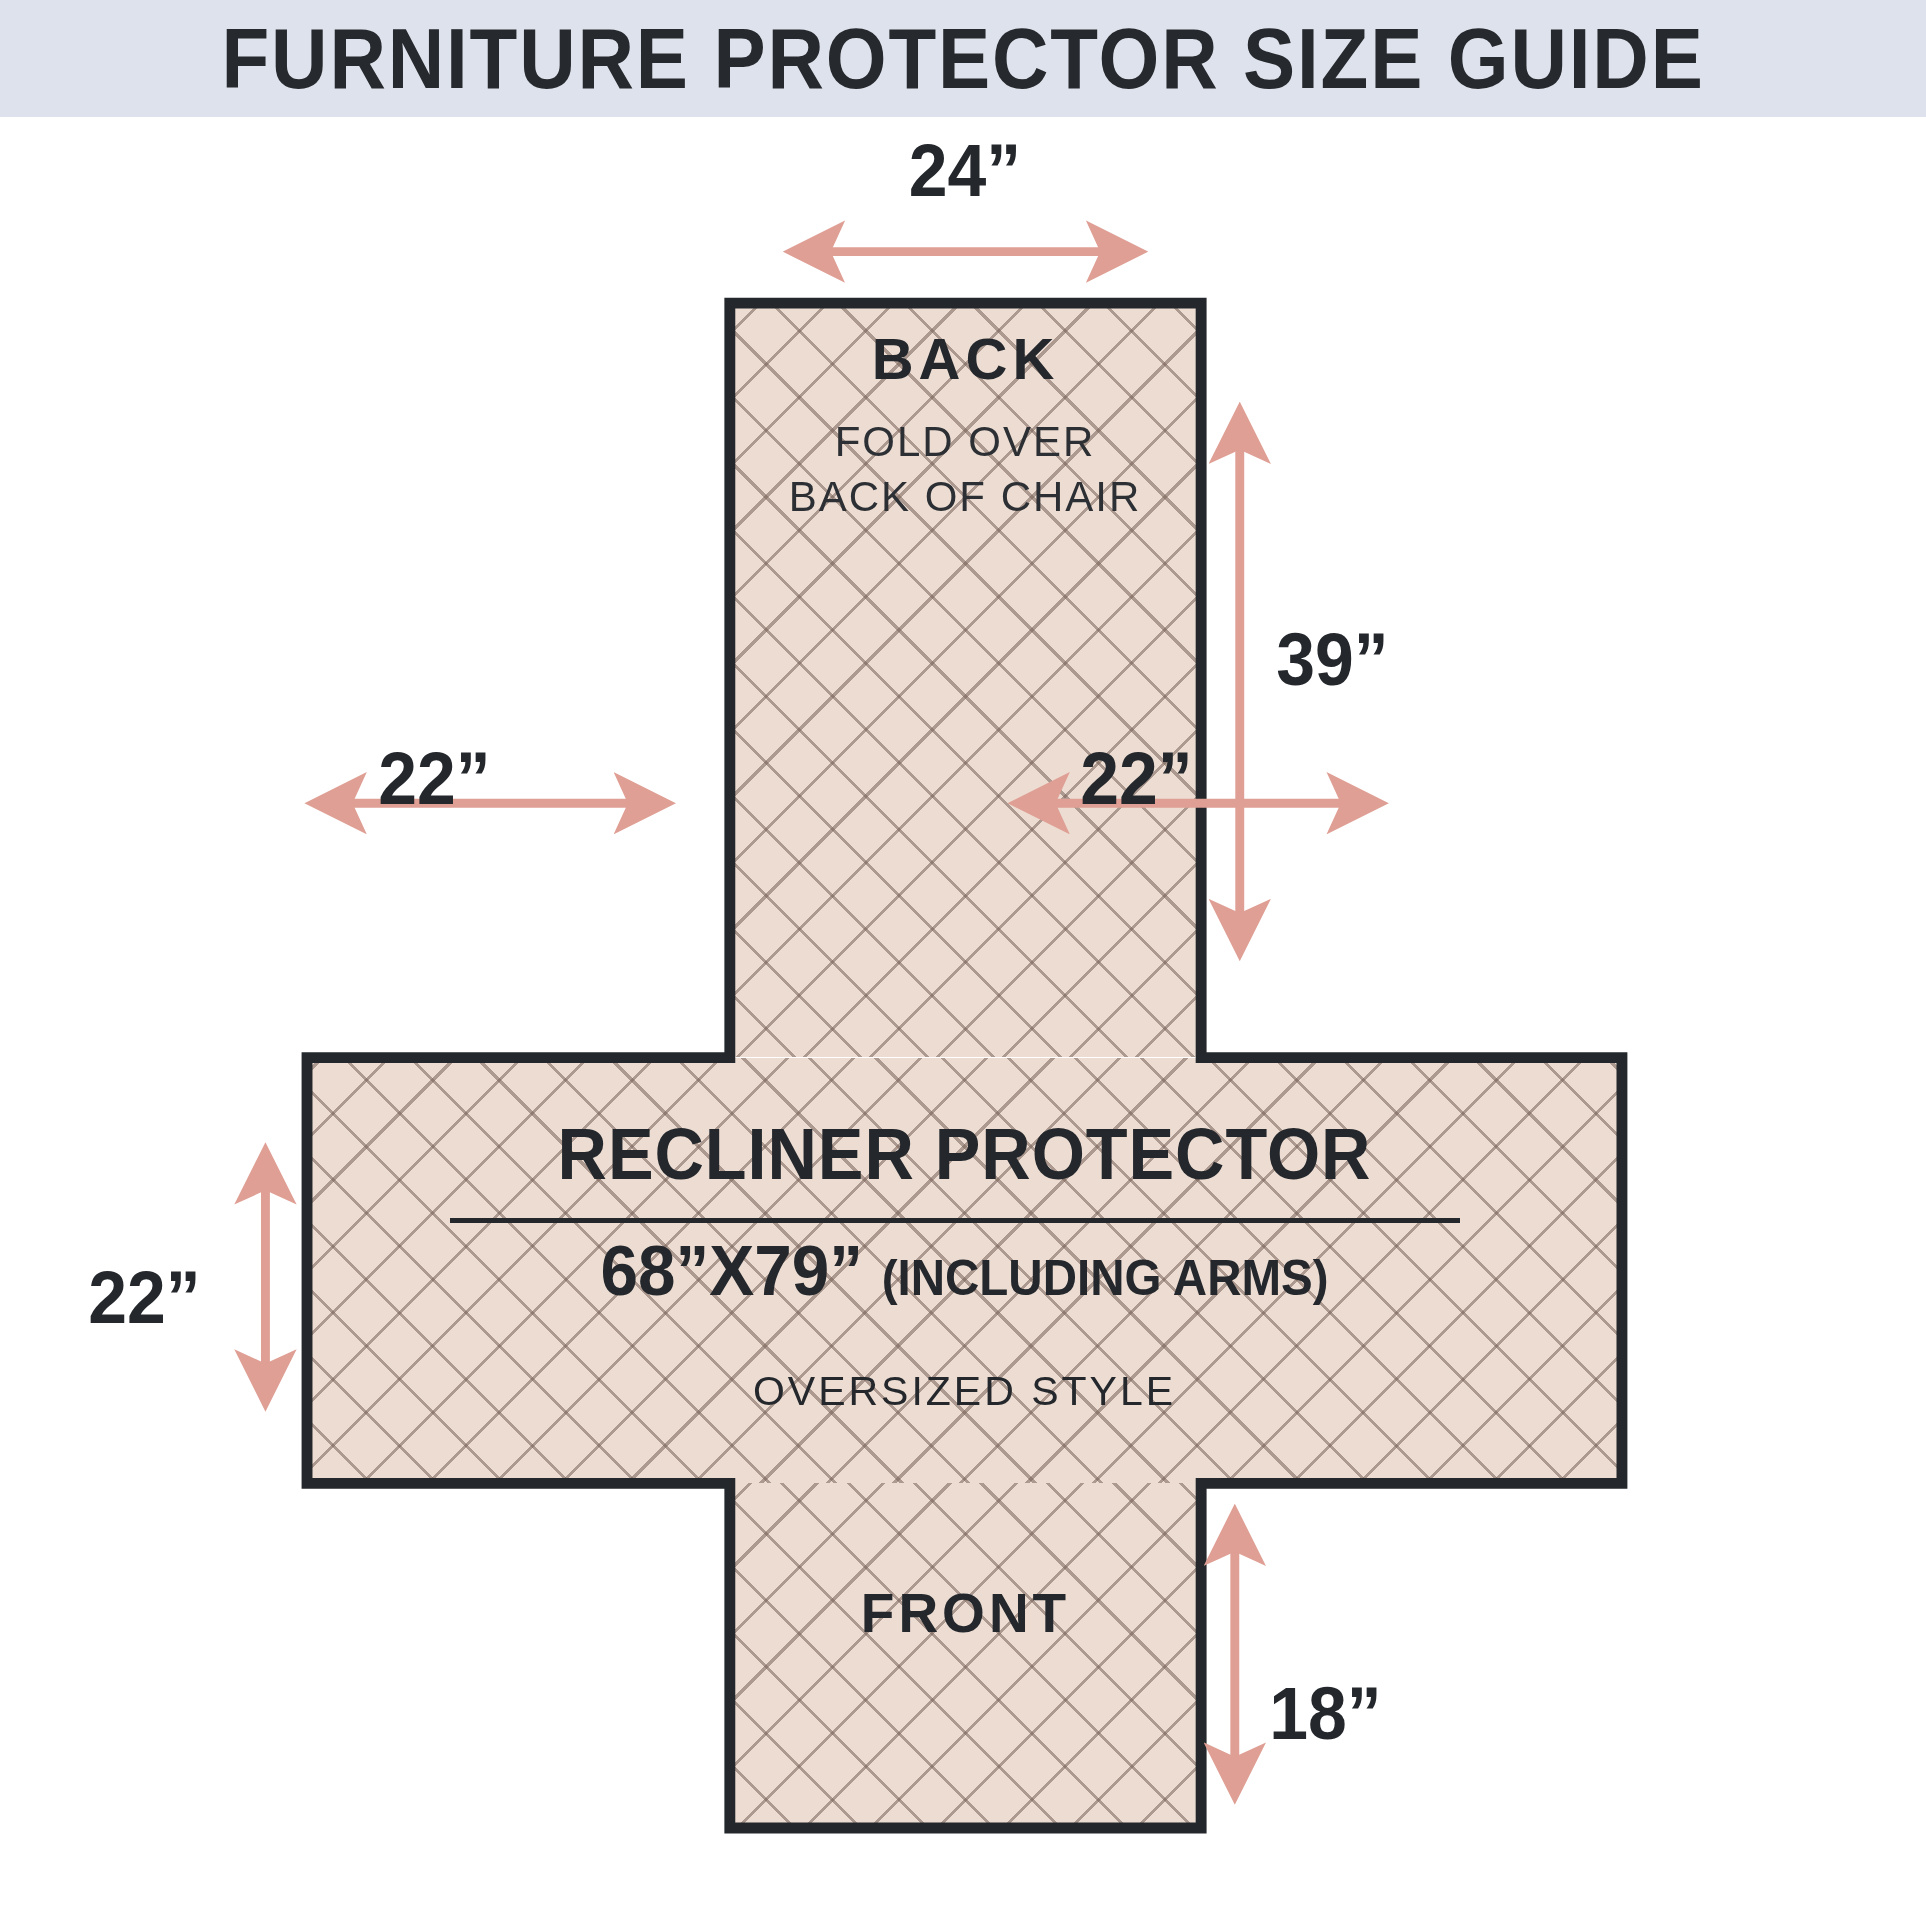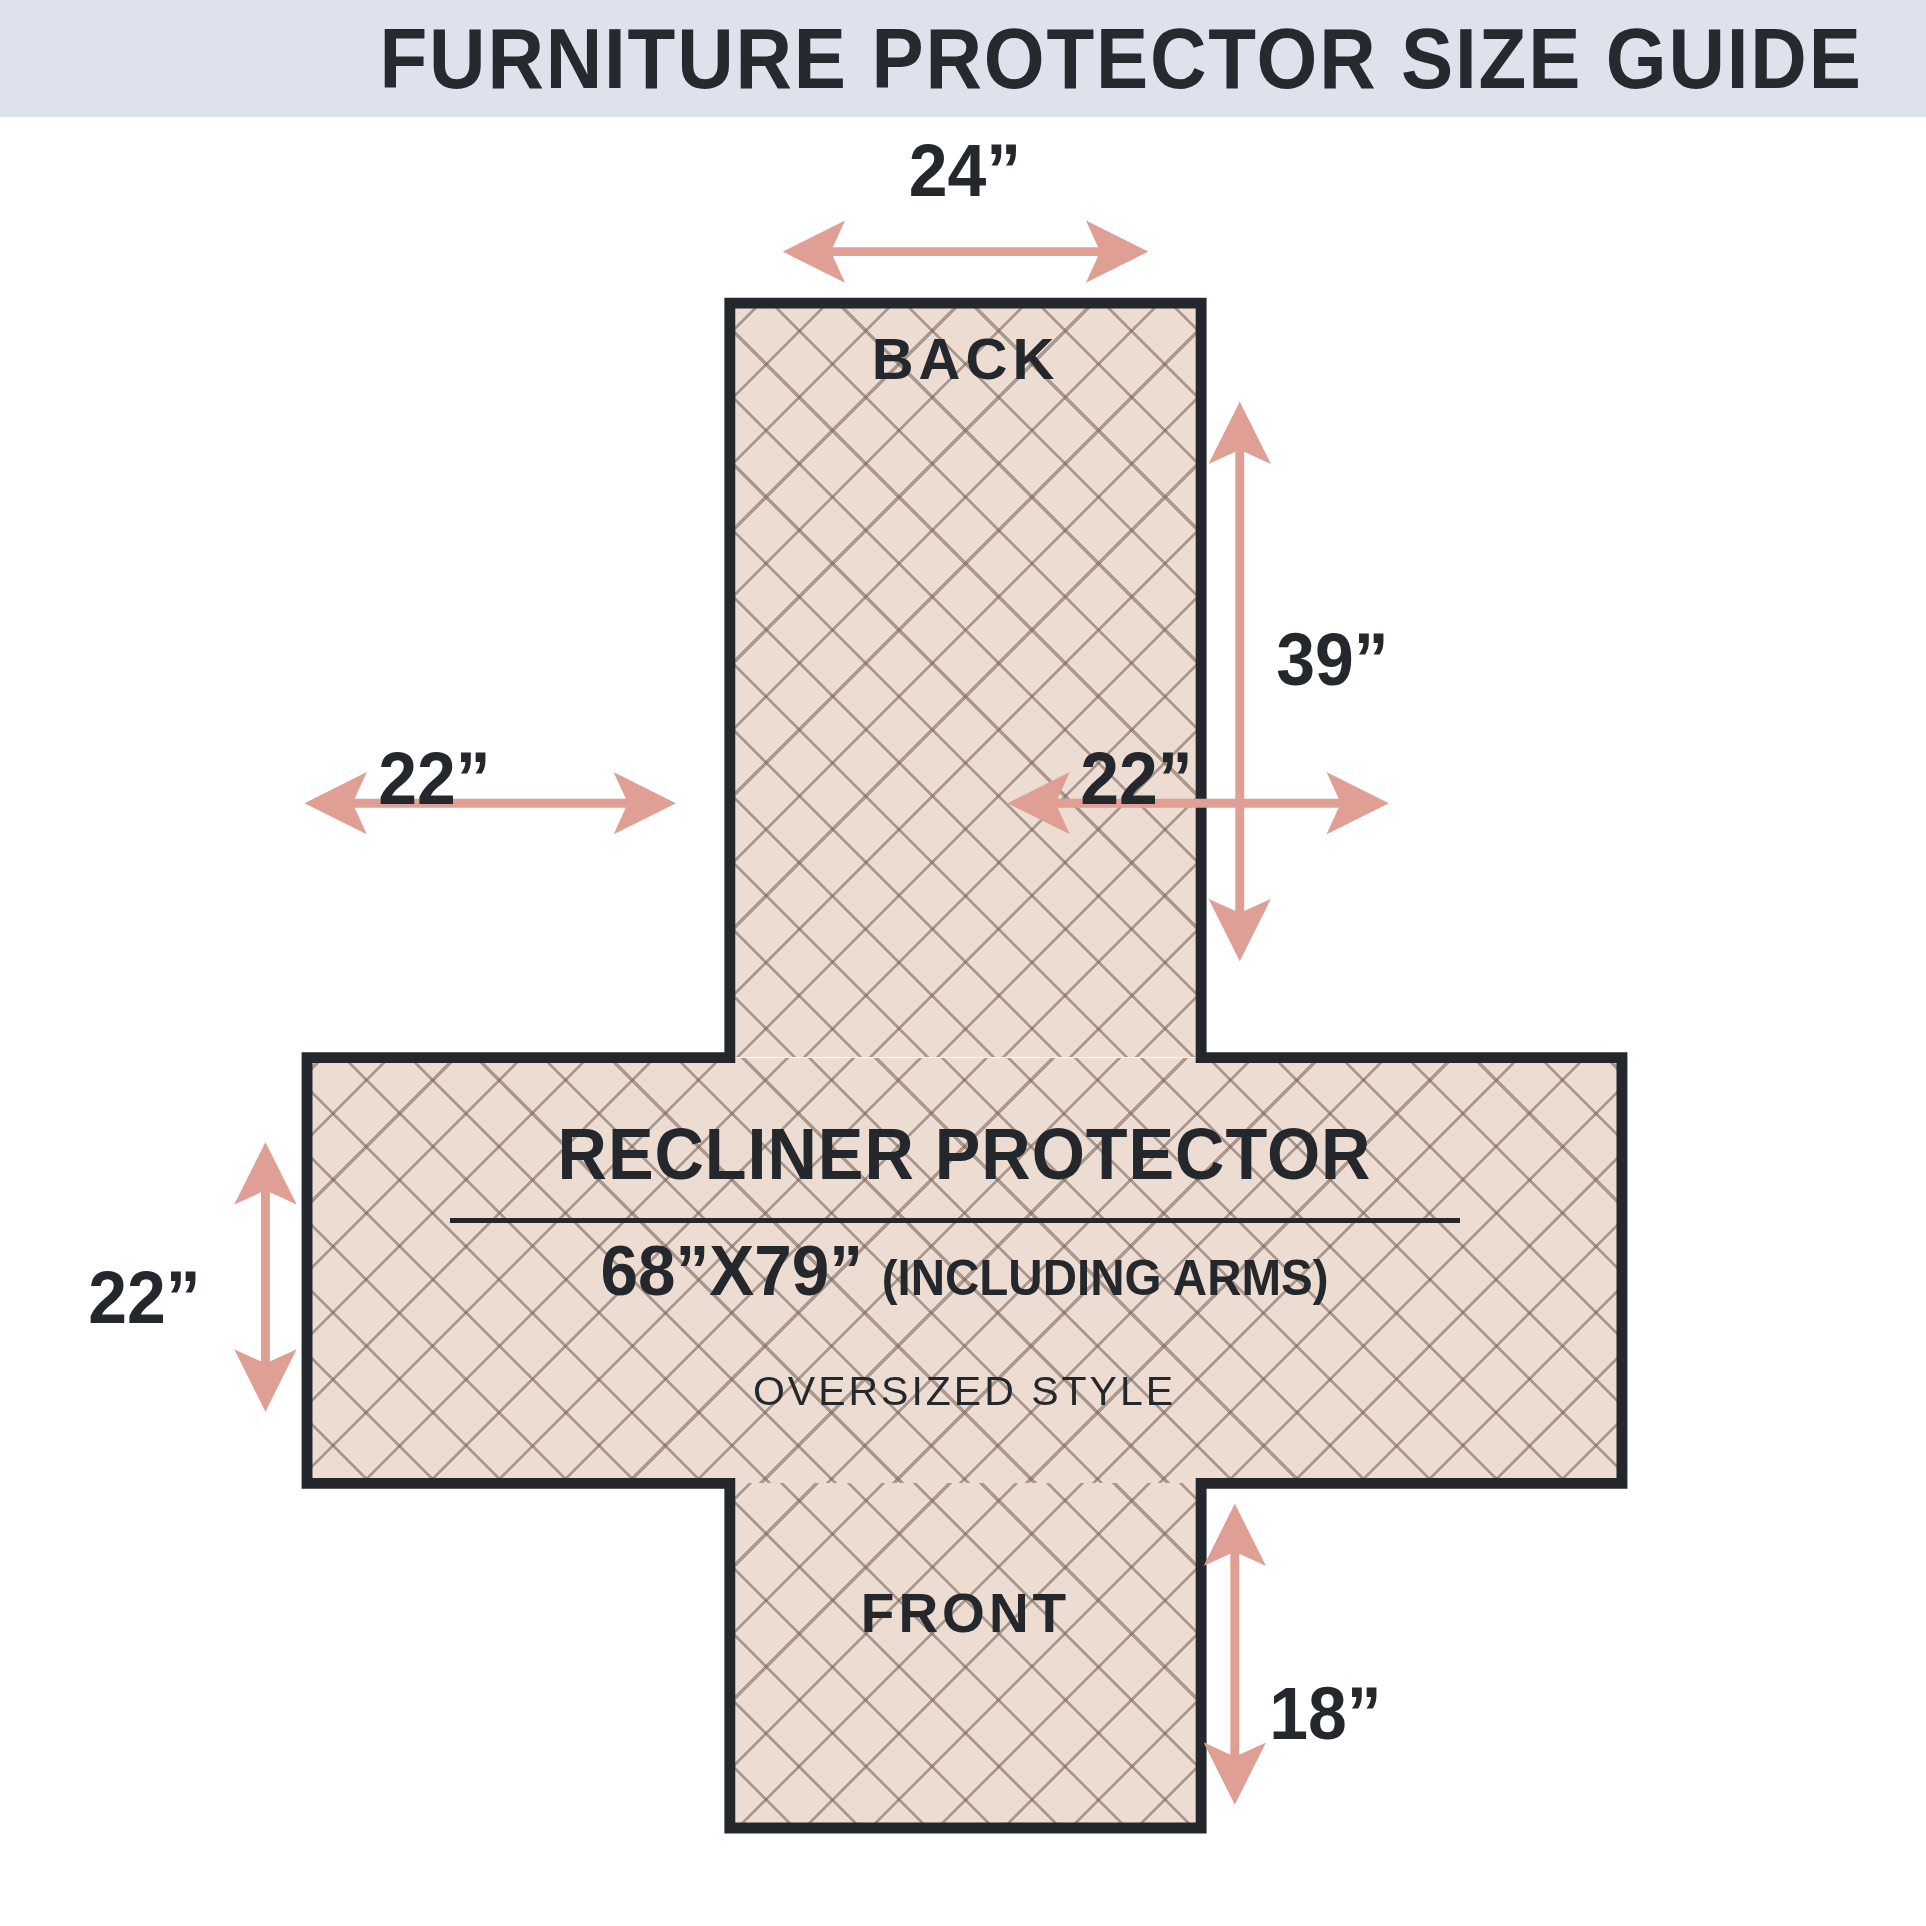--- a/index.html
+++ b/index.html
@@ -17,21 +17,21 @@
 
   
   #header-banner {
     position: absolute;
     left: 0; top: 0;
     width: 1927px;
     height: 117px;
     background: #dee2ec;
     display: flex;
     align-items: center;
-    justify-content: flex-end;
+    justify-content: center;
   }
   #header-title {
     font-family: "Liberation Sans Narrow", "Liberation Sans", sans-serif;
     font-weight: bold;
     font-size: 85px;
     letter-spacing: 2px;
     color: #26292d;
     transform: scaleX(0.92);
     white-space: nowrap;
     line-height: 1;
@@ -166,20 +166,24 @@
     <div class="panel" id="panel-back"></div>
     <div class="panel" id="panel-arms"></div>
     <div class="panel" id="panel-front"></div>
 
     <svg id="shape-outline" viewBox="0 0 1946 1828">
       <path d="M737,188 L1213,188 L1213,950 L1638,950 L1638,1380 L1213,1380 L1213,1728 L737,1728 L737,1380 L310,1380 L310,950 L737,950 Z" fill="none" stroke="#24282c" stroke-width="11" stroke-linejoin="miter"></path>
     </svg>
   </div>
 
   <div class="fabric-text" id="back-label">BACK</div>
+  <div class="fabric-text" id="back-sub">
+    <div>FOLD OVER</div>
+    <div>BACK OF CHAIR</div>
+  </div>
 
   <div class="fabric-text" id="center-title">RECLINER PROTECTOR</div>
   <div id="center-rule"></div>
   <div class="fabric-text" id="center-size-line">
     <span class="sz">68”X79”</span><span>&nbsp;</span><span class="arms">(INCLUDING ARMS)</span>
   </div>
   <div class="fabric-text" id="center-style">OVERSIZED STYLE</div>
 
   <div class="fabric-text" id="front-label">FRONT</div>
 

